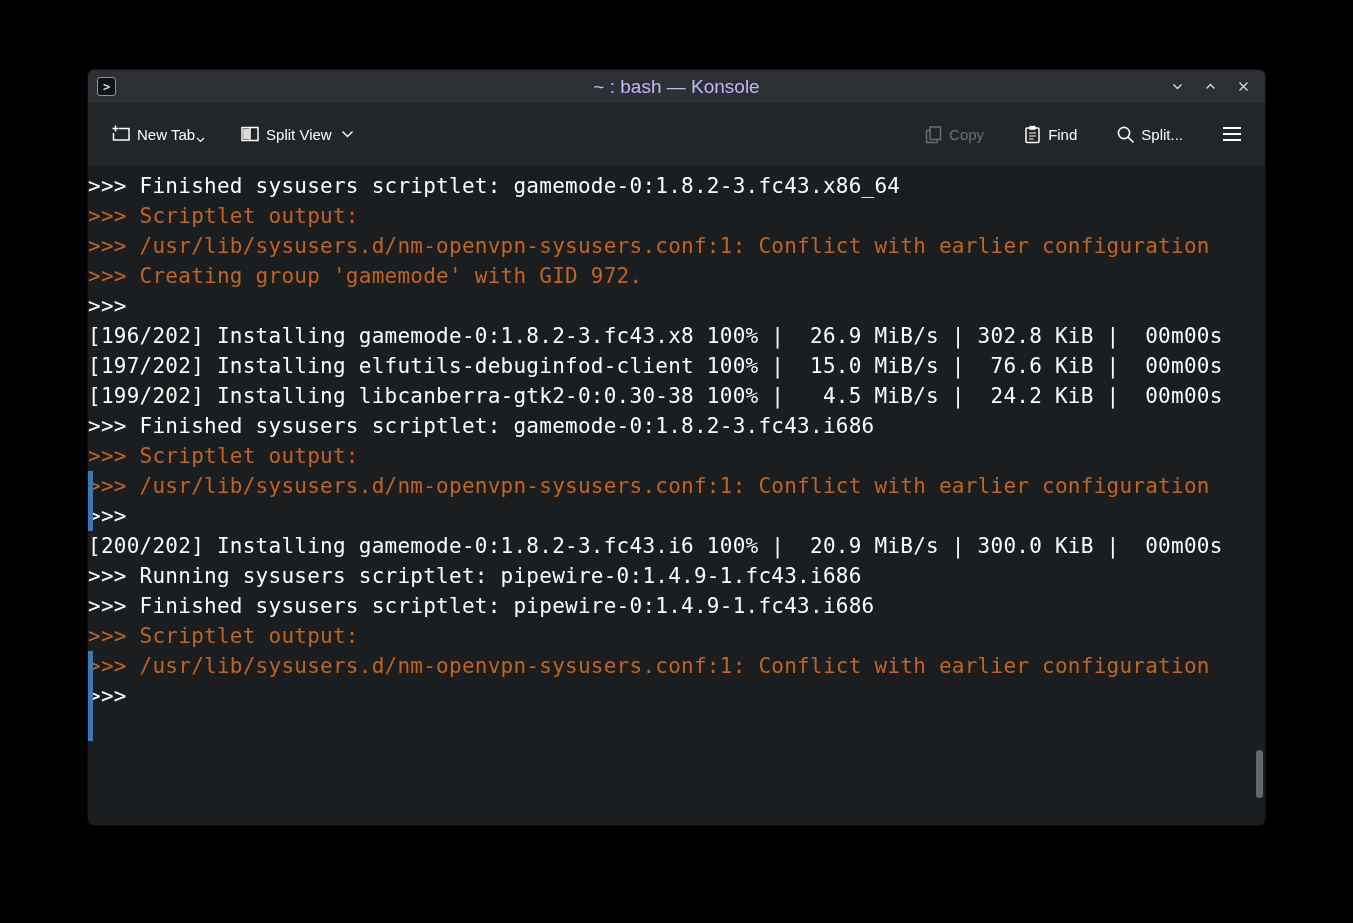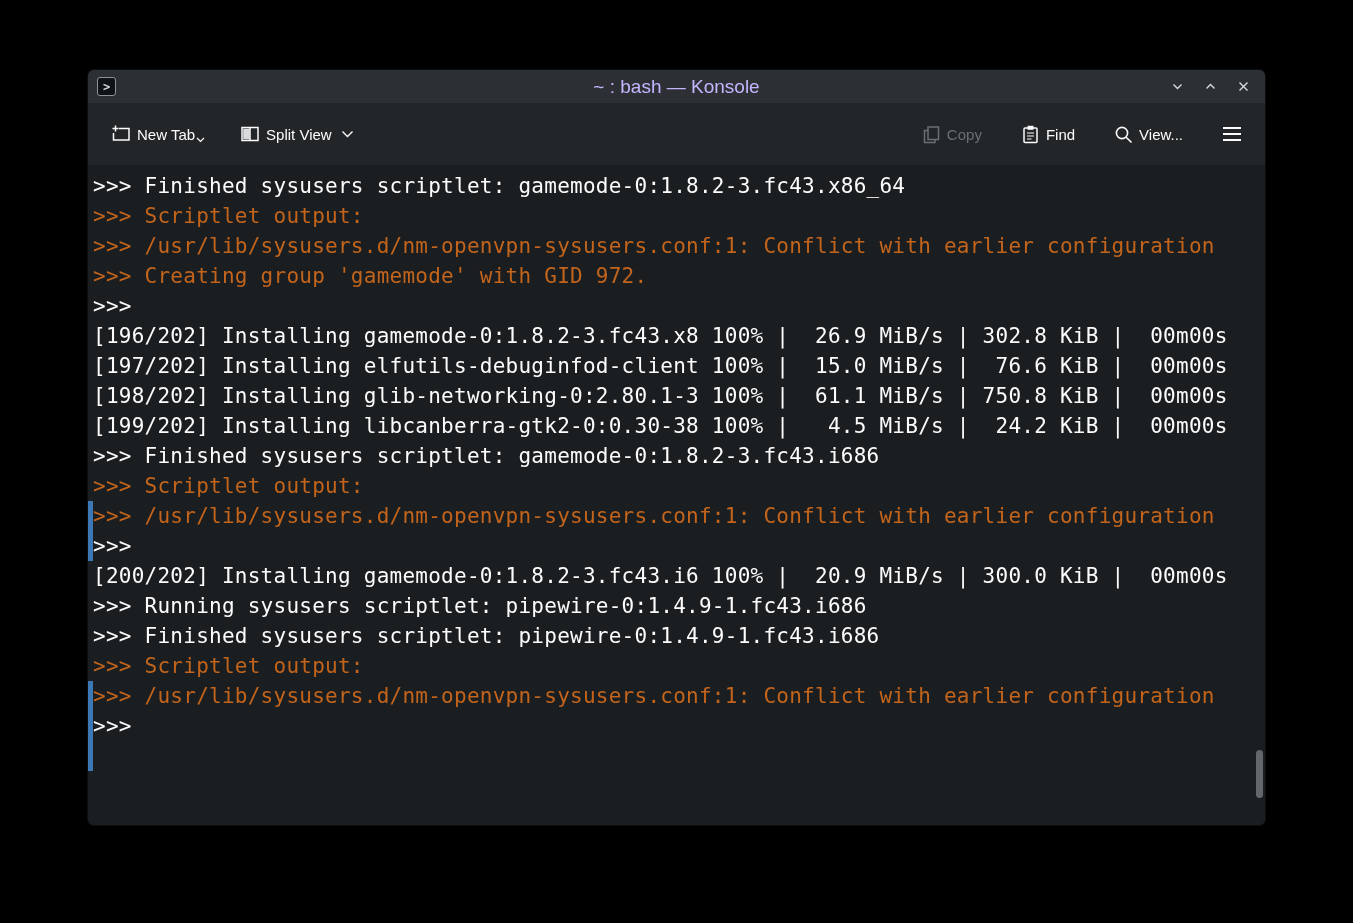--- a/index.html
+++ b/index.html
@@ -68,21 +68,21 @@
   .terminal{
     position:relative;
     height:660px;
     background:var(--terminal-bg);
     font-family:"DejaVu Sans Mono",monospace;
     font-size:21px;line-height:30px;letter-spacing:0.25px;
     color:var(--text);
     padding-top:6px;
     overflow:hidden;
   }
-  .line{white-space:pre;padding-left:5px;position:relative;height:30px;}
+  .line{white-space:pre;position:relative;height:30px;}
   .line.orange{color:var(--orange);}
   .line .marker{
     position:absolute;left:0;top:0;width:5px;height:30px;
     background:var(--marker);
   }
   .scroll-thumb{
     position:absolute;right:2px;top:585px;
     width:7px;height:48px;border-radius:3.5px;
     background:#62676b;
   }
@@ -155,42 +155,41 @@
           <rect x="7.5" y="1.8" width="6" height="4" fill="currentColor" stroke="none"></rect>
           <path d="M7 9 H14 M7 12 H14 M7 15 H11.5" stroke-width="1.2"></path>
         </svg>
         <span>Find</span>
       </div>
       <div class="tbtn">
         <svg width="21" height="21" viewBox="0 0 21 21" fill="none" stroke="currentColor" stroke-width="1.6">
           <circle cx="9" cy="9" r="5.6"></circle>
           <line x1="13.2" y1="13.2" x2="18.5" y2="18.5"></line>
         </svg>
-        <span>View...</span>
+        <span>Split...</span>
       </div>
       <div class="tbtn">
         <svg width="22" height="18" viewBox="0 0 22 18" stroke="currentColor" stroke-width="2" fill="none">
           <line x1="2" y1="3" x2="20" y2="3"></line>
           <line x1="2" y1="9" x2="20" y2="9"></line>
           <line x1="2" y1="15" x2="20" y2="15"></line>
         </svg>
       </div>
     </div>
   </div>
 
   <div class="terminal">
     <div>
         <div class="line"><span>&gt;&gt;&gt; Finished sysusers scriptlet: gamemode-0:1.8.2-3.fc43.x86_64</span></div>
         <div class="line orange"><span>&gt;&gt;&gt; Scriptlet output:</span></div>
         <div class="line orange"><span>&gt;&gt;&gt; /usr/lib/sysusers.d/nm-openvpn-sysusers.conf:1: Conflict with earlier configuration</span></div>
         <div class="line orange"><span>&gt;&gt;&gt; Creating group 'gamemode' with GID 972.</span></div>
         <div class="line"><span>&gt;&gt;&gt;</span></div>
         <div class="line"><span>[196/202] Installing gamemode-0:1.8.2-3.fc43.x8 100% |  26.9 MiB/s | 302.8 KiB |  00m00s</span></div>
         <div class="line"><span>[197/202] Installing elfutils-debuginfod-client 100% |  15.0 MiB/s |  76.6 KiB |  00m00s</span></div>
-        <div class="line"><span>[198/202] Installing glib-networking-0:2.80.1-3 100% |  61.1 MiB/s | 750.8 KiB |  00m00s</span></div>
         <div class="line"><span>[199/202] Installing libcanberra-gtk2-0:0.30-38 100% |   4.5 MiB/s |  24.2 KiB |  00m00s</span></div>
         <div class="line"><span>&gt;&gt;&gt; Finished sysusers scriptlet: gamemode-0:1.8.2-3.fc43.i686</span></div>
         <div class="line orange"><span>&gt;&gt;&gt; Scriptlet output:</span></div>
         <div class="line orange"><span class="marker"></span><span>&gt;&gt;&gt; /usr/lib/sysusers.d/nm-openvpn-sysusers.conf:1: Conflict with earlier configuration</span></div>
         <div class="line"><span class="marker"></span><span>&gt;&gt;&gt;</span></div>
         <div class="line"><span>[200/202] Installing gamemode-0:1.8.2-3.fc43.i6 100% |  20.9 MiB/s | 300.0 KiB |  00m00s</span></div>
         <div class="line"><span>&gt;&gt;&gt; Running sysusers scriptlet: pipewire-0:1.4.9-1.fc43.i686</span></div>
         <div class="line"><span>&gt;&gt;&gt; Finished sysusers scriptlet: pipewire-0:1.4.9-1.fc43.i686</span></div>
         <div class="line orange"><span>&gt;&gt;&gt; Scriptlet output:</span></div>
         <div class="line orange"><span class="marker"></span><span>&gt;&gt;&gt; /usr/lib/sysusers.d/nm-openvpn-sysusers.conf:1: Conflict with earlier configuration</span></div>

